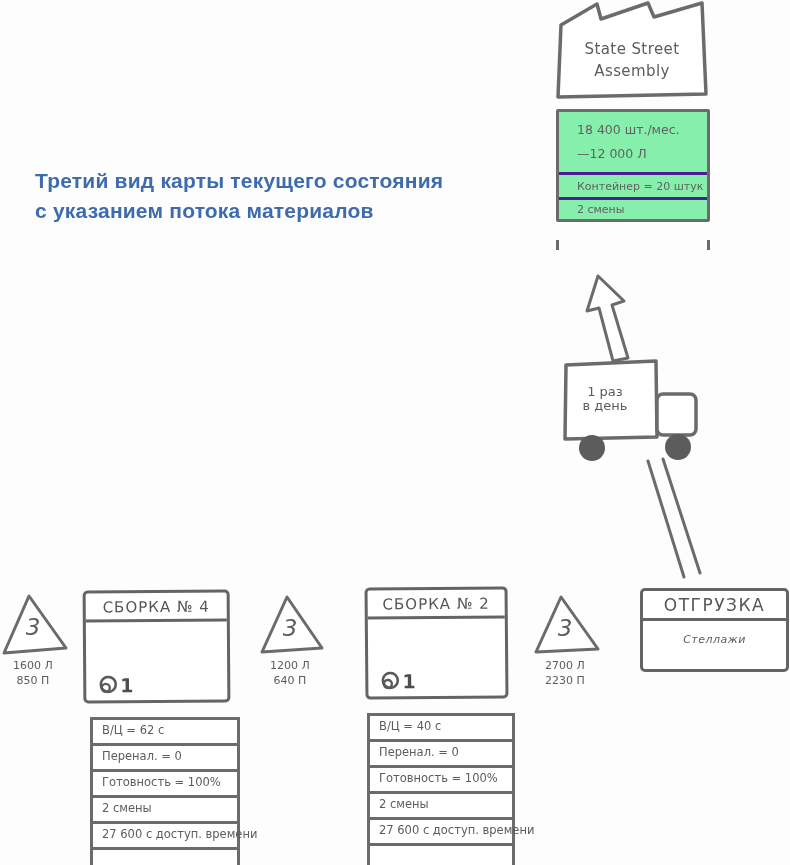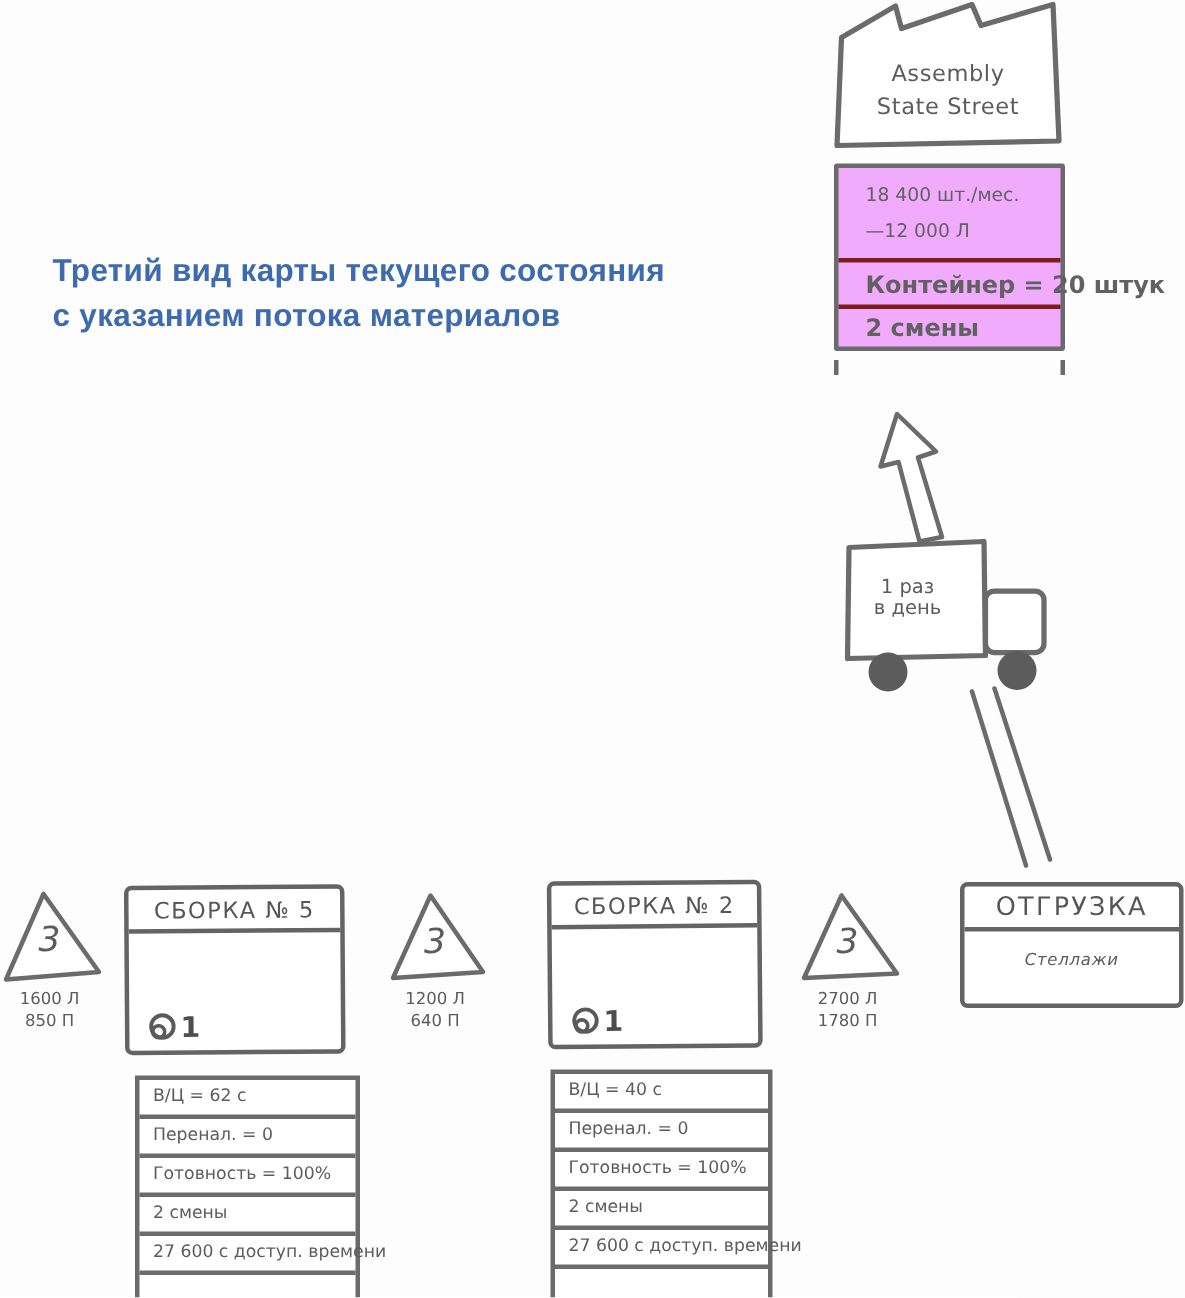--- a/index.html
+++ b/index.html
@@ -8,23 +8,23 @@
   .abs{position:absolute;}
   svg.underlay{position:absolute;left:0;top:0;}
 
   .page-title{left:35px;top:166px;font-size:21px;font-weight:bold;color:#3d6bae;
               line-height:30px;letter-spacing:.2px;font-family:Liberation Sans, sans-serif;}
 
   .factory-name{left:557px;top:38px;width:150px;text-align:center;font-size:15px;
                 line-height:22px;color:#5c5c5c;letter-spacing:.4px;}
 
   .infobox{left:556px;top:109px;width:154px;border:3px solid #6b6b6b;border-radius:2px;
-           background:#f0abfc;box-sizing:border-box;}
+           background:#86efac;box-sizing:border-box;}
   .infobox .sec1{padding:6px 4px 6px 18px;font-size:12.5px;line-height:24px;white-space:nowrap;}
-  .infobox .irow{border-top:3px solid #7f1d1d;font-size:16px;padding:5px 4px 4px 18px;white-space:nowrap;font-weight:bold;}
+  .infobox .irow{border-top:3px solid #4c1d95;font-size:11px;padding:5px 4px 4px 18px;white-space:nowrap;}
   .infobox .irow.short{padding:3px 4px 3px 18px;}
   .stub{left:556px;top:240px;width:154px;height:10px;border-left:3px solid #6b6b6b;
         border-right:3px solid #6b6b6b;box-sizing:border-box;}
 
   .truck-label{left:567px;top:385px;width:76px;text-align:center;font-size:13px;
                line-height:14px;color:#5c5c5c;}
 
   .inv-count{width:44px;text-align:center;font-size:23px;font-style:italic;
              color:#5c5c5c;line-height:30px;}
   .inv-qty{width:80px;text-align:center;font-size:11px;line-height:15px;color:#5c5c5c;white-space:nowrap;}
@@ -68,22 +68,22 @@
       <path stroke-width="3" d="M561,597 L536,652 L598,649 Z"></path>
     </g>
   </svg>
 
   <div class="abs page-title">
     <div>Третий вид карты текущего состояния</div>
     <div>с указанием потока материалов</div>
   </div>
 
   <div class="abs factory-name">
+    <div>State Street</div>
     <div>Assembly</div>
-    <div>State Street</div>
   </div>
 
   <div class="abs infobox">
     <div class="sec1">
       <div>18 400 шт./мес.</div>
       <div>—12 000 Л</div>
     </div>
     <div class="irow">Контейнер = 20 штук</div>
     <div class="irow short">2 смены</div>
   </div>
@@ -101,25 +101,25 @@
   <div class="abs inv-qty" style="left:-7px;top:658px;">
     <div>1600 Л</div>
     <div>850 П</div>
   </div>
   <div class="abs inv-qty" style="left:250px;top:658px;">
     <div>1200 Л</div>
     <div>640 П</div>
   </div>
   <div class="abs inv-qty" style="left:525px;top:658px;">
     <div>2700 Л</div>
-    <div>1780 П</div>
+    <div>2230 П</div>
   </div>
 
   <div class="pbox" style="left:83px;top:590px;width:147px;height:113px;transform:rotate(-0.4deg);">
-    <div class="hdr">СБОРКА № 5</div>
+    <div class="hdr">СБОРКА № 4</div>
     <div class="op">
       <svg width="22" height="20" viewBox="0 0 22 20">
         <circle cx="11" cy="9" r="7.5" fill="none" stroke="#5a5a5a" stroke-width="2.6"></circle>
         <circle cx="8.5" cy="12.5" r="4" fill="none" stroke="#5a5a5a" stroke-width="2.4"></circle>
       </svg>
       <span class="opnum">1</span>
     </div>
   </div>
 
   <div class="pbox" style="left:365px;top:587px;width:143px;height:112px;transform:rotate(-0.5deg);">

